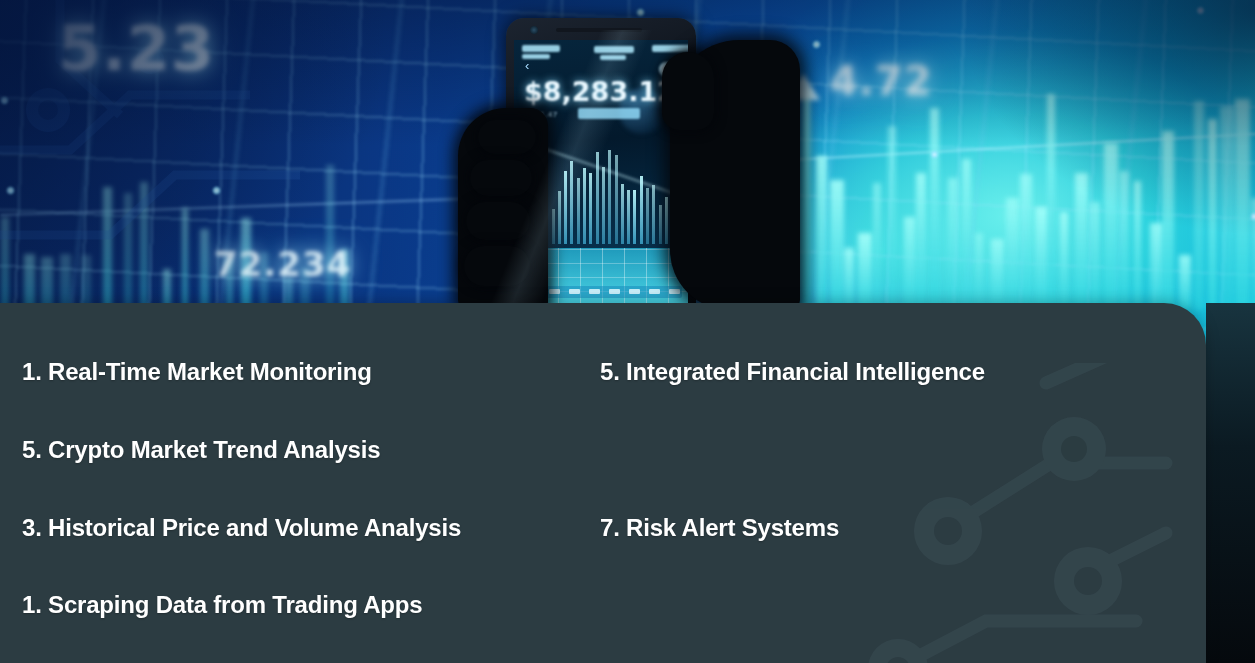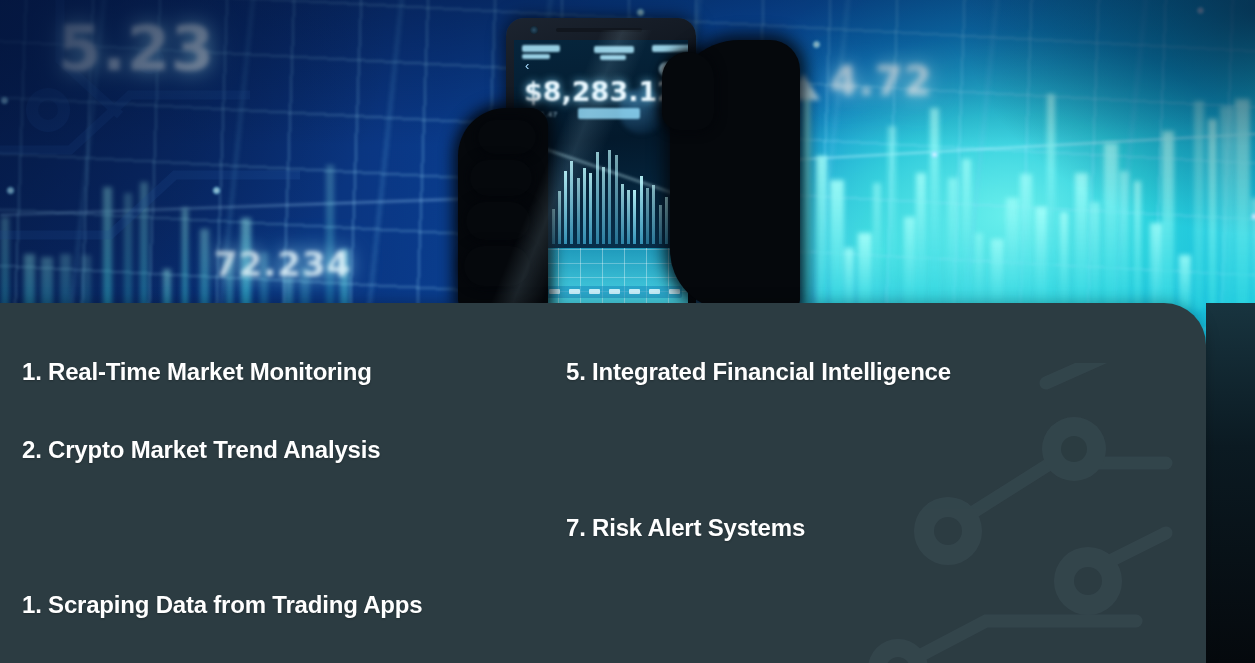--- a/index.html
+++ b/index.html
@@ -270,21 +270,21 @@
     position:absolute;
     color:#ffffff;
     font-family:"Liberation Sans", sans-serif;
     font-weight:700;
     font-size:24px;
     letter-spacing:-.2px;
     white-space:nowrap;
     text-shadow:0 1px 2px rgba(0,0,0,.25);
   }
   .col-l{ left:22px; }
-  .col-r{ left:566px; }
+  .col-r{ left:600px; }
   .r1{ top:55px; }
   .r2{ top:133px; }
   .r3{ top:211px; }
   .r4{ top:288px; }
 
   
   .br-dark{
     position:absolute; left:1206px; top:303px; width:49px; height:360px;
     background:linear-gradient(180deg, #18343f 0%, #0b1a22 40%, #05090d 100%);
   }
@@ -498,21 +498,22 @@
       <g fill="#2c3c42">
         <circle cx="112" cy="168" r="14"></circle>
         <circle cx="238" cy="86" r="13"></circle>
         <circle cx="62" cy="306" r="12"></circle>
         <circle cx="252" cy="218" r="14"></circle>
       </g>
     </svg>
 
     <div class="rows">
       <div class="item col-l r1">1. Real-Time Market Monitoring</div>
-      <div class="item col-l r2">2. Crypto Market Trend Analysis</div>
+      <div class="item col-l r2">5. Crypto Market Trend Analysis</div>
+      <div class="item col-l r3">3. Historical Price and Volume Analysis</div>
       <div class="item col-l r4">1. Scraping Data from Trading Apps</div>
 
       <div class="item col-r r1">5. Integrated Financial Intelligence</div>
       <div class="item col-r r3">7. Risk Alert Systems</div>
     </div>
   </div>
 
 </div>
 
 </body></html>

